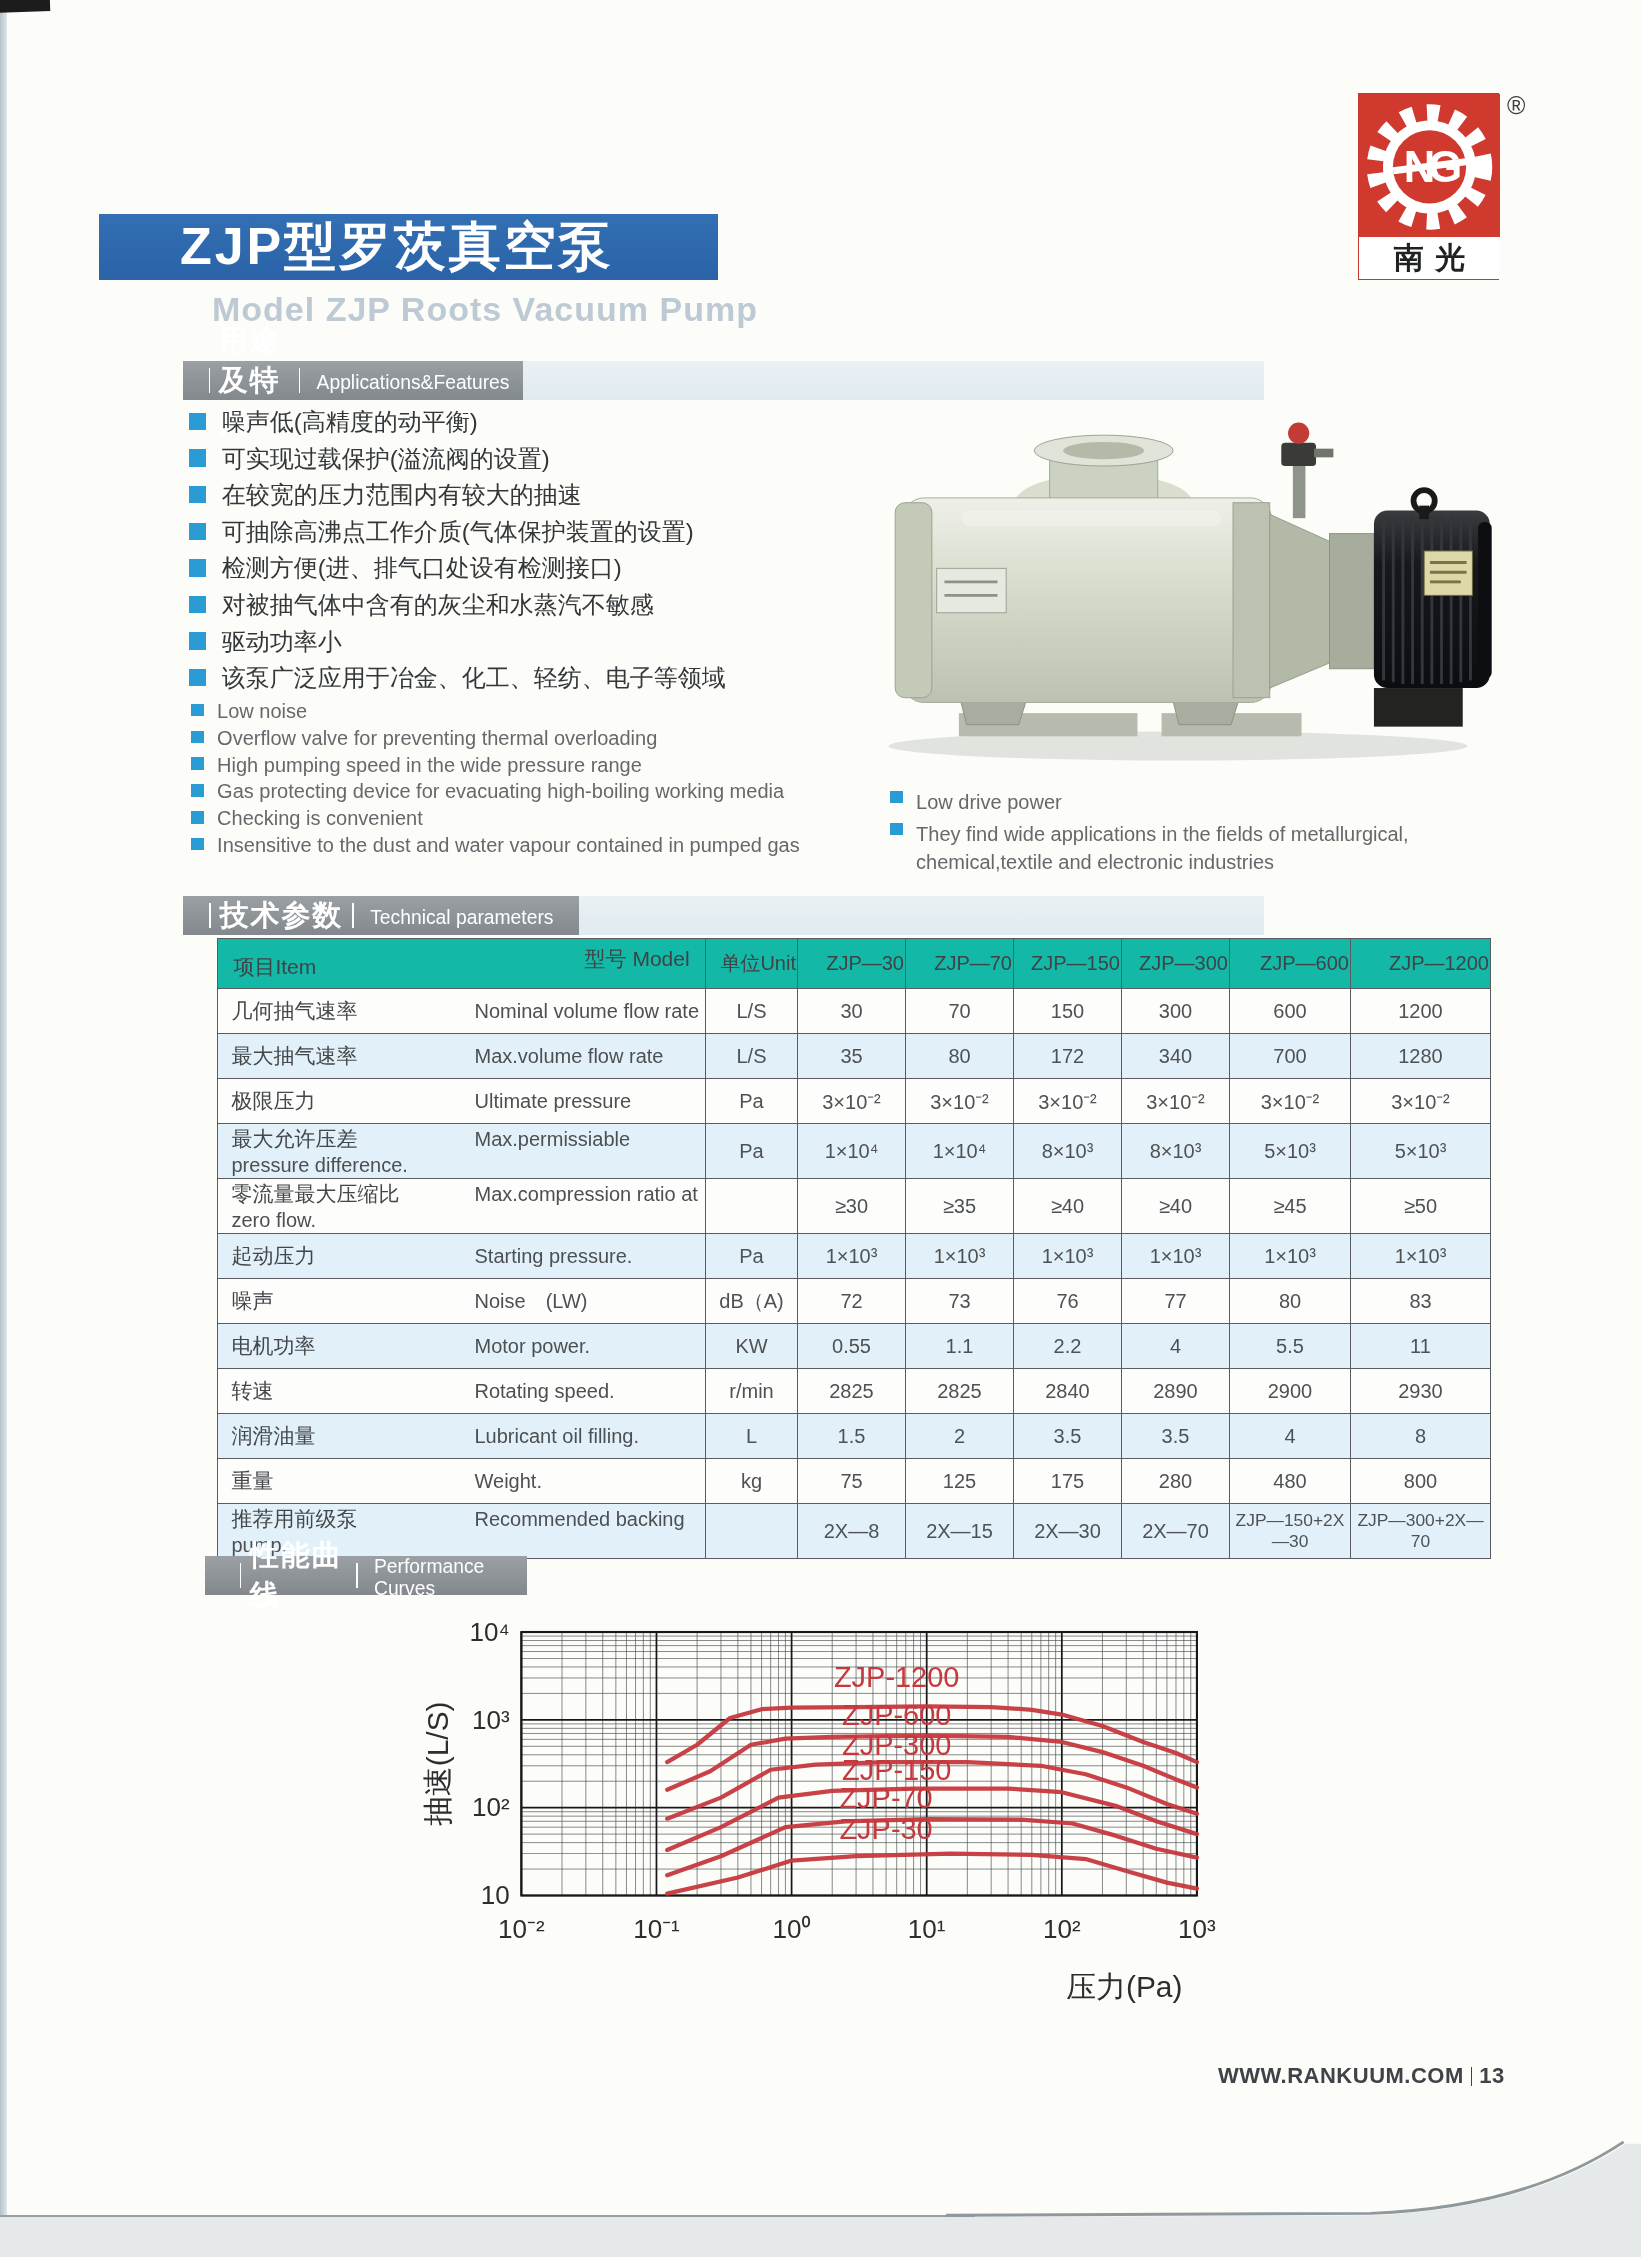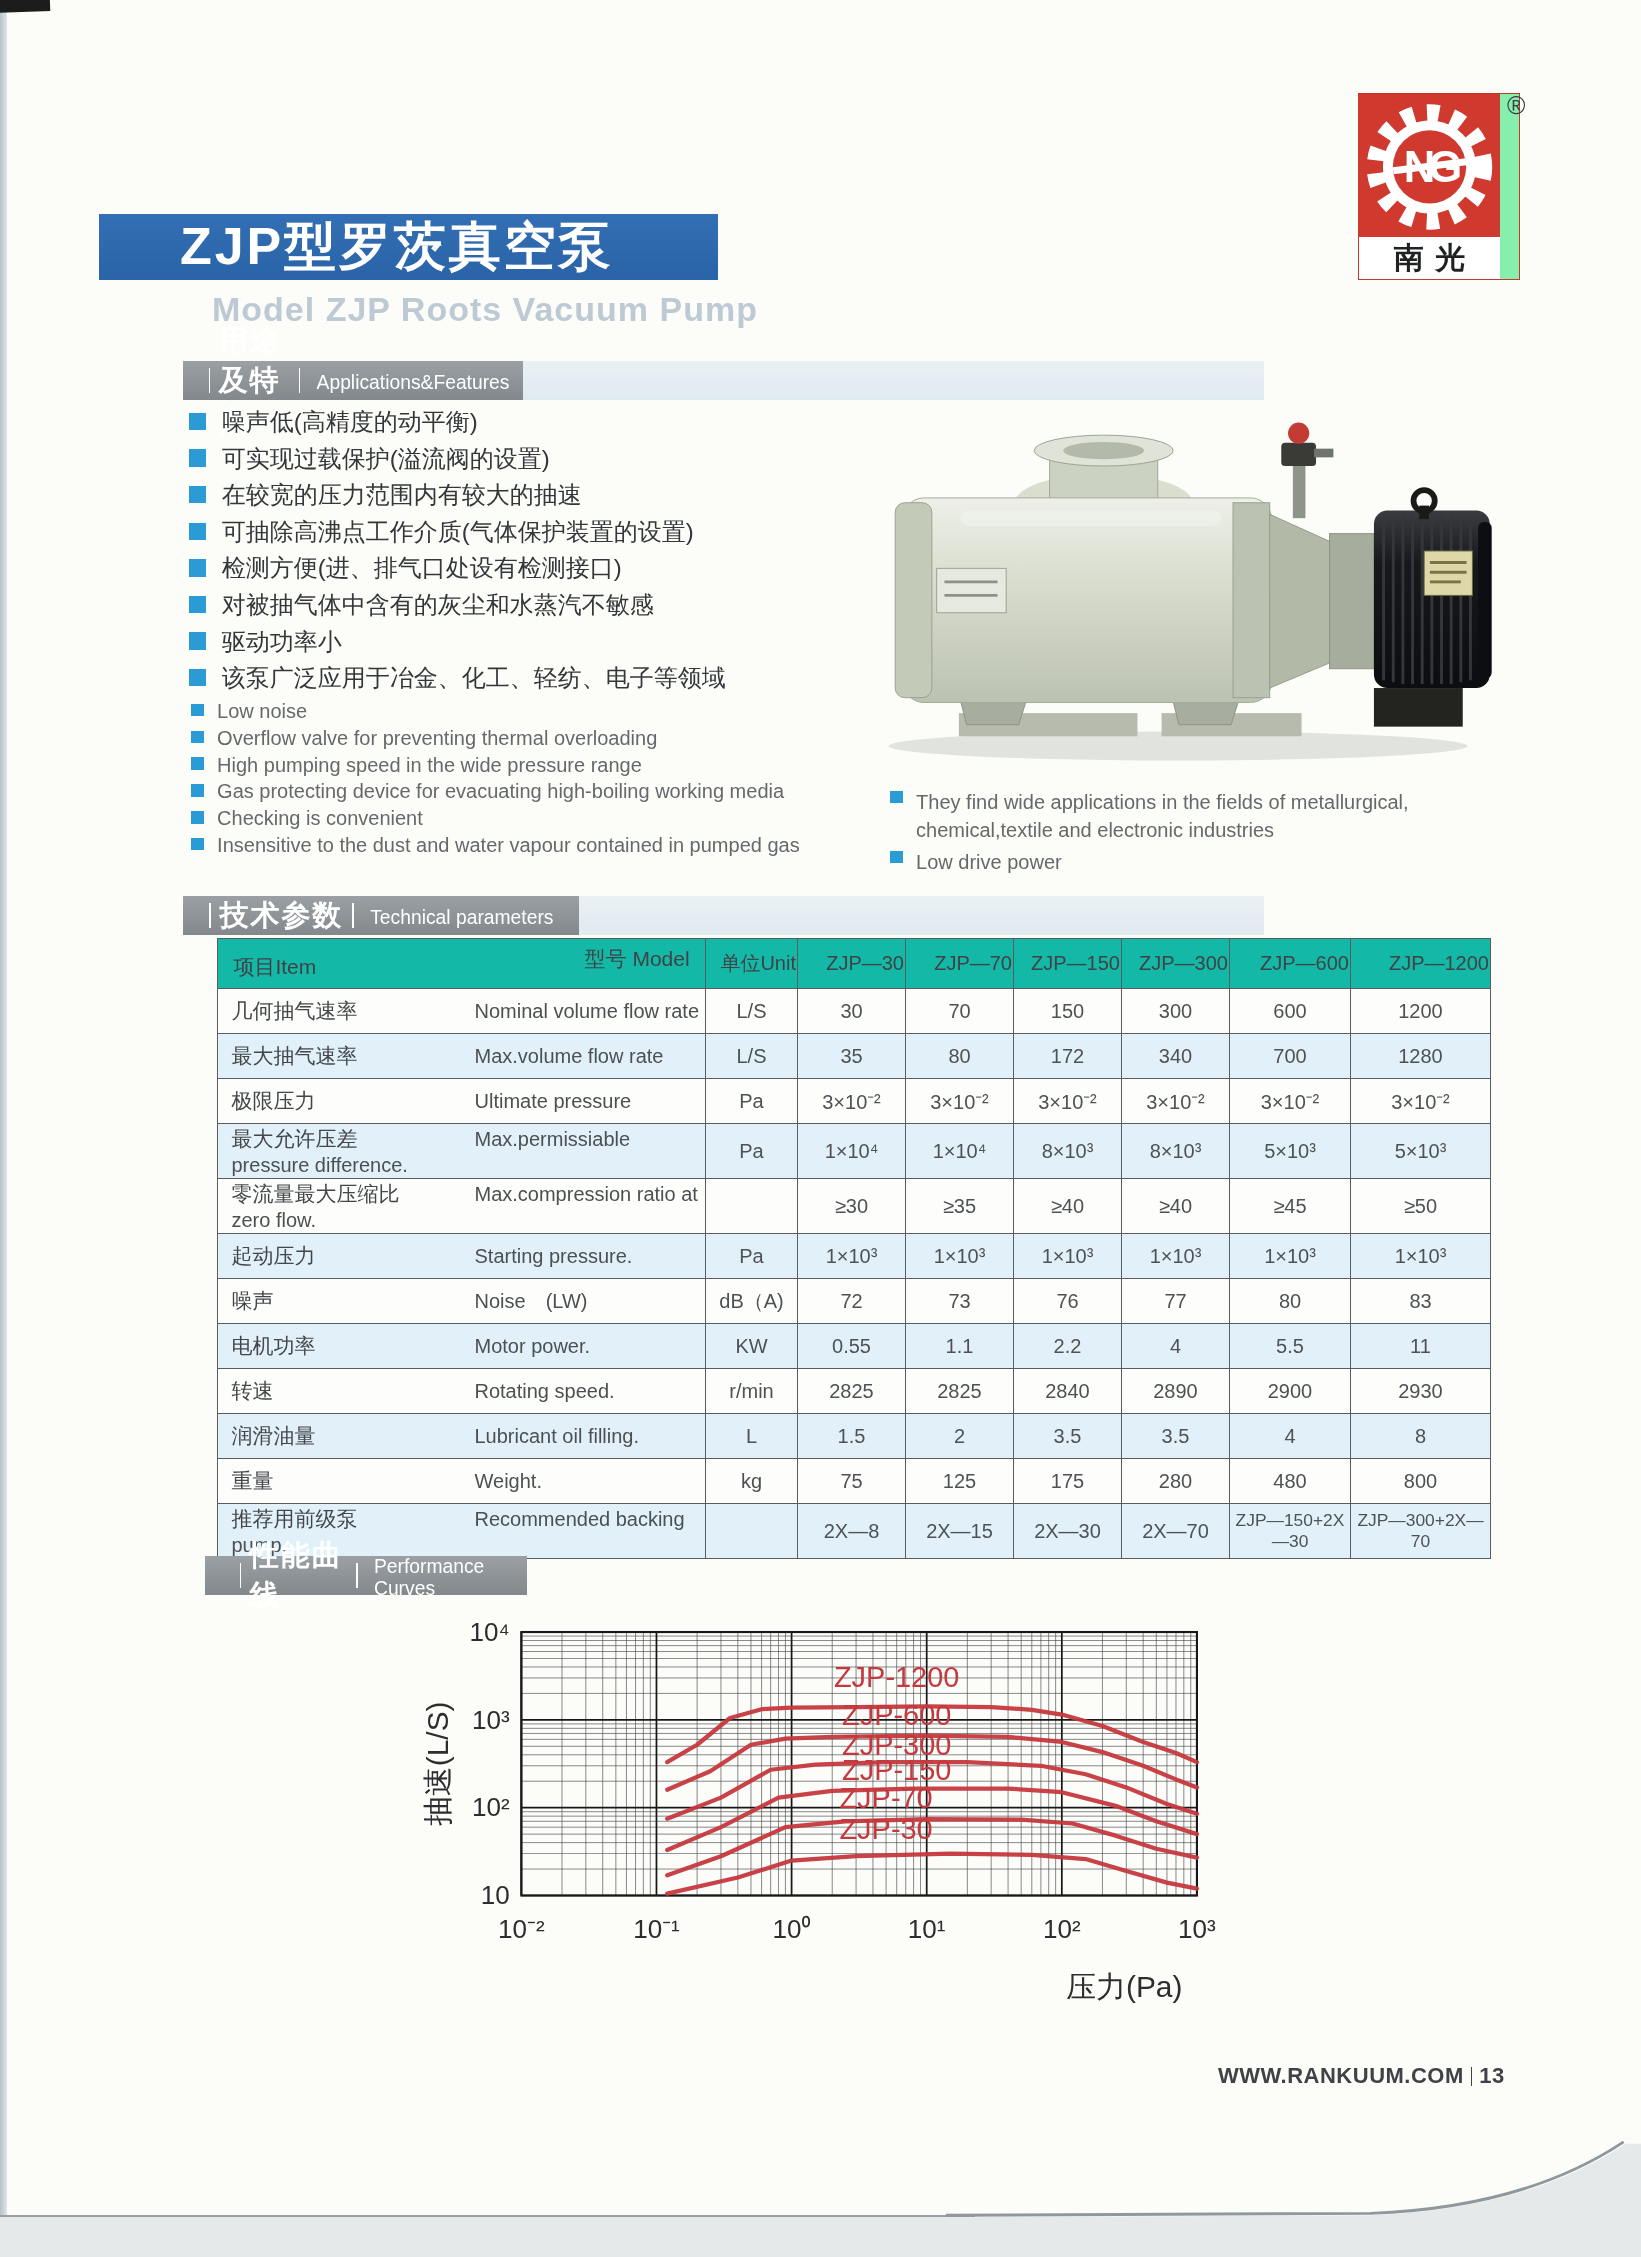--- a/index.html
+++ b/index.html
@@ -17,21 +17,21 @@
   .curl{position:absolute;left:946px;top:2132px;}
 
   
   .banner{position:absolute;left:99px;top:214px;width:619px;height:66px;
           background:linear-gradient(#336fb4,#2a63a7);color:#fff;font-weight:bold;
           font-size:52px;line-height:64px;padding-left:81px;letter-spacing:2.9px;}
   .subtitle{position:absolute;left:212px;top:290px;font-size:34px;font-weight:bold;
             color:#b3c1cd;opacity:.85;letter-spacing:1px;}
 
   
-  .logo{position:absolute;left:1358px;top:93px;width:162px;border:1.9px solid #c8372d;background:#86efac;}
+  .logo{position:absolute;left:1358px;top:93px;width:141px;border:1.9px solid #c8372d;background:#86efac;}
   .logo-red{width:141px;height:143px;background:#d0392e;}
   .logo-band{width:141px;height:42px;background:#fff;color:#1f2123;font-weight:bold;font-size:30px;
              text-align:center;line-height:42px;letter-spacing:11.6px;text-indent:11.6px;}
   .logo-reg{position:absolute;left:1507px;top:91px;font-size:25px;color:#3c3f41;}
 
   
   .sec-ext{position:absolute;height:39px;background:linear-gradient(#e3edf3,#d6e4ec);opacity:.75;}
   .sec-hdr{position:absolute;height:39px;background:linear-gradient(#9aa0a4,#82888c);
            color:#fff;display:flex;align-items:center;padding:0 13.5px 0 17.4px;}
   .sec-hdr .vb{display:inline-block;width:1.9px;height:25px;background:#fff;margin:0 8.7px;}
@@ -176,25 +176,25 @@
         <span data-interactable="false">Checking is convenient</span>
       </li>
       <li data-interactable="false">
         <span class="sq" data-interactable="false"></span>
         <span data-interactable="false">Insensitive to the dust and water vapour contained  in pumped gas</span>
       </li>
     </ul>
   <ul class="blist en-list right-list" style="left:890px;top:788px;" data-interactable="false">
       <li data-interactable="false">
         <span class="sq" data-interactable="false"></span>
+        <span data-interactable="false">Low drive power</span>
+      </li>
+      <li data-interactable="false">
+        <span class="sq" data-interactable="false"></span>
         <span data-interactable="false">They find wide applications in the fields of metallurgical, chemical,textile and electronic industries</span>
-      </li>
-      <li data-interactable="false">
-        <span class="sq" data-interactable="false"></span>
-        <span data-interactable="false">Low drive power</span>
       </li>
     </ul>
 
   <div class="photo" data-interactable="false">
     <svg width="666" height="372" viewBox="0 0 690 385">
       <defs>
         <linearGradient id="bodyG" x1="0" y1="0" x2="0" y2="1">
           <stop offset="0" stop-color="#eef0e8"></stop>
             <stop offset=".45" stop-color="#d6dbcb"></stop>
             <stop offset="1" stop-color="#bcc2b1"></stop>

